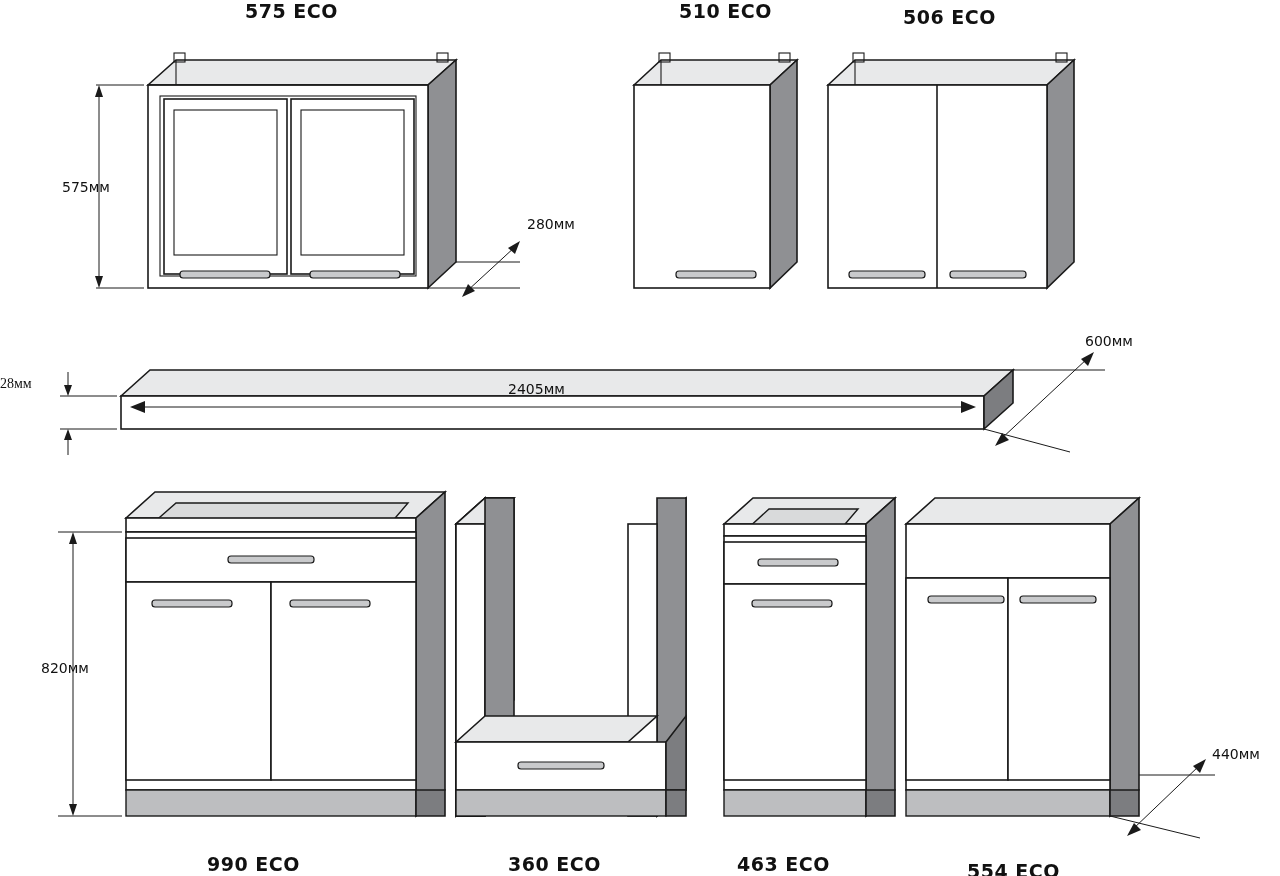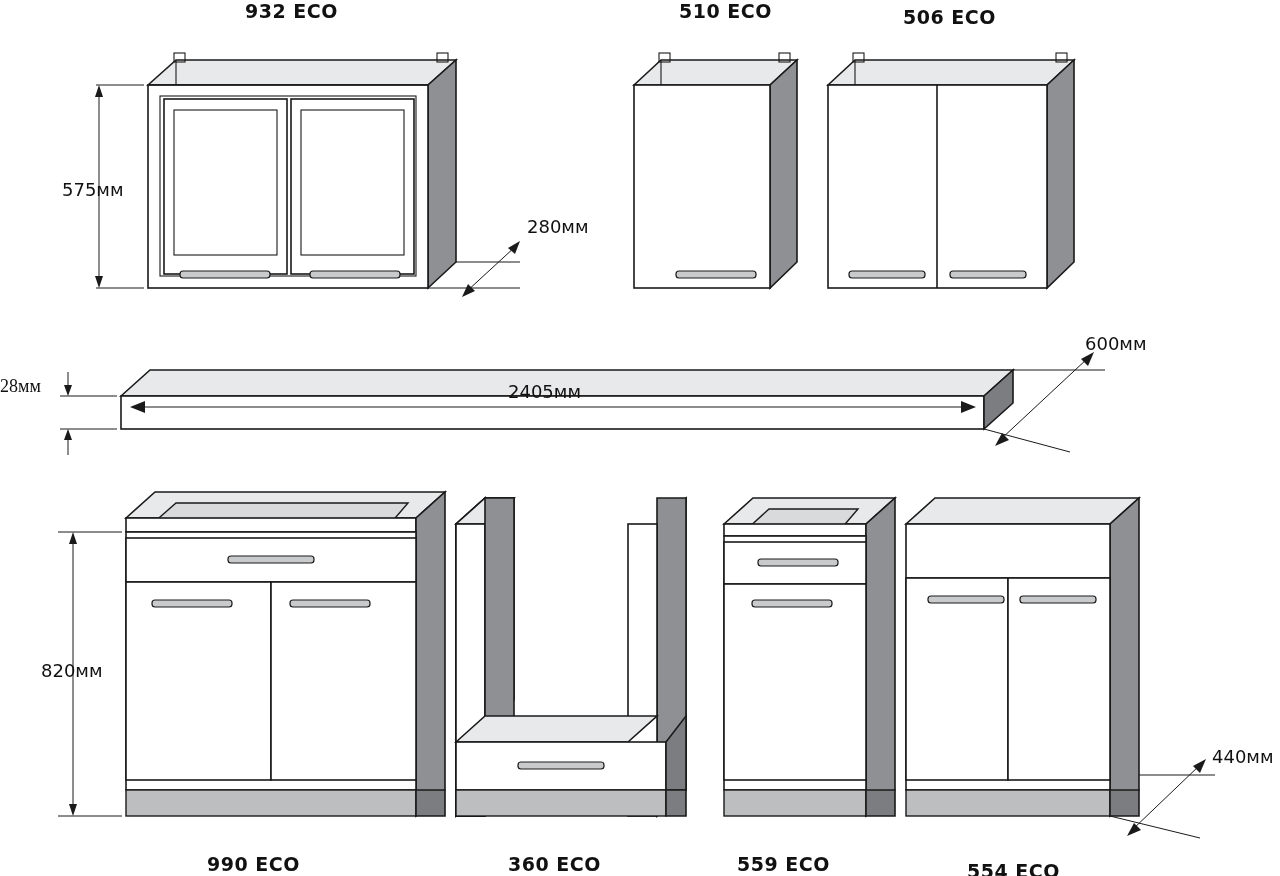--- a/index.html
+++ b/index.html
@@ -24,21 +24,21 @@
   .lbl {
     position: absolute;
     font-weight: bold;
     font-size: 19px;
     letter-spacing: 0.5px;
     white-space: nowrap;
     color: #111;
   }
   .dim {
     position: absolute;
-    font-size: 18px;
+    font-size: 14px;
     white-space: nowrap;
     color: #111;
   }
   svg.layer {
     position: absolute;
     left: 0; top: 0;
     width: 1280px;
     height: 876px;
   }
   .ln { stroke: #1a1a1a; stroke-width: 1.6; fill: none; }
@@ -233,27 +233,27 @@
     <g>
       <line class="ln-ext" x1="1139" y1="775" x2="1215" y2="775"></line>
       <line class="ln-ext" x1="1110" y1="816" x2="1200" y2="838"></line>
       <line class="ln-ext" x1="1132" y1="830" x2="1200" y2="765"></line>
       <polygon points="1127,836 1141,830 1134,823" fill="#1a1a1a"></polygon>
       <polygon points="1206,759 1193,766 1200,773" fill="#1a1a1a"></polygon>
     </g>
 
   </svg>
 
-  <div class="lbl" style="left:245px; top:0px;">932 ECO</div>
+  <div class="lbl" style="left:245px; top:0px;">575 ECO</div>
   <div class="lbl" style="left:679px; top:0px;">510 ECO</div>
   <div class="lbl" style="left:903px; top:0px;margin-top:6px;">506 ECO</div>
 
   <div class="lbl" style="left:207px; top:853px;">990 ECO</div>
   <div class="lbl" style="left:508px; top:853px;">360 ECO</div>
-  <div class="lbl" style="left:737px; top:853px;">559 ECO</div>
+  <div class="lbl" style="left:737px; top:853px;">463 ECO</div>
   <div class="lbl" style="left:967px; top:853px;margin-top:7px;">554 ECO</div>
 
   <div class="dim" style="left:62px; top:179px;">575мм</div>
   <div class="dim" style="left:527px; top:216px;">280мм</div>
   <div class="dim" style="left:0px; top:376px;font-family:Liberation Serif, serif;">28мм</div>
   <div class="dim" style="left:508px; top:381px;">2405мм</div>
   <div class="dim" style="left:1085px; top:333px;">600мм</div>
   <div class="dim" style="left:41px; top:660px;">820мм</div>
   <div class="dim" style="left:1212px; top:736px;margin-top:10px;">440мм</div>
 

